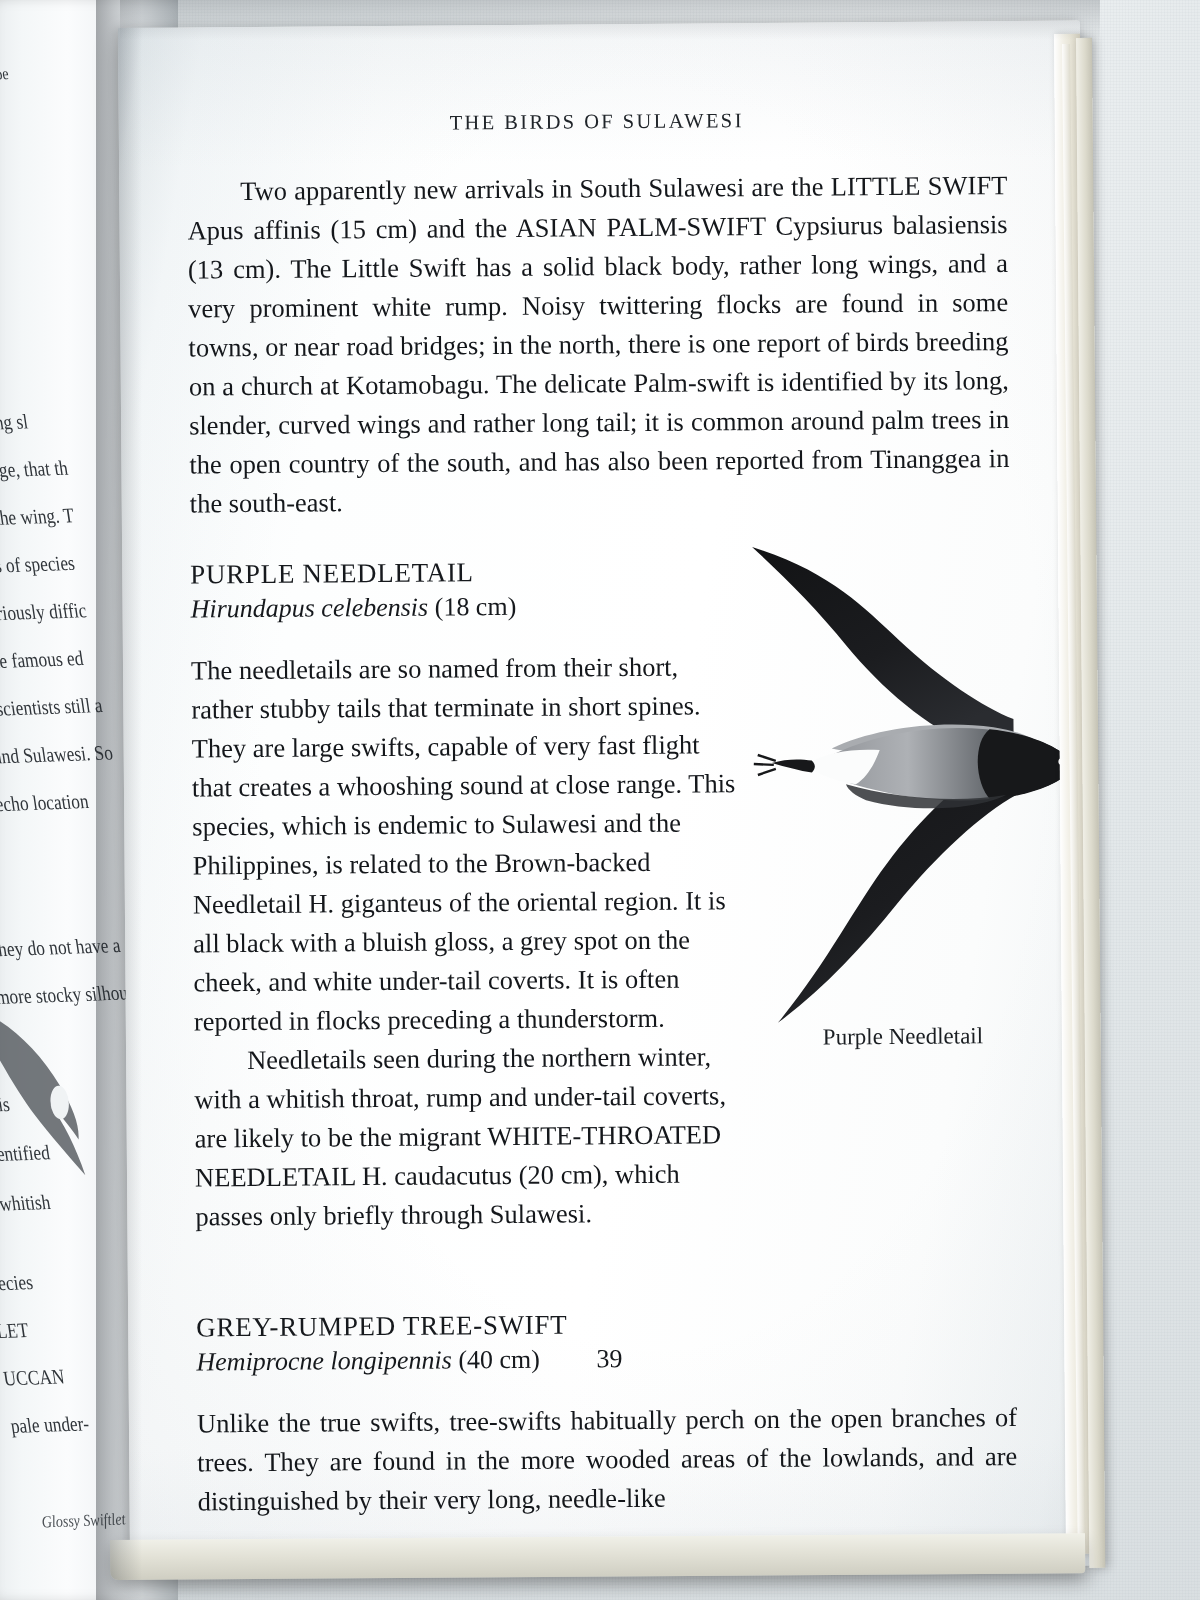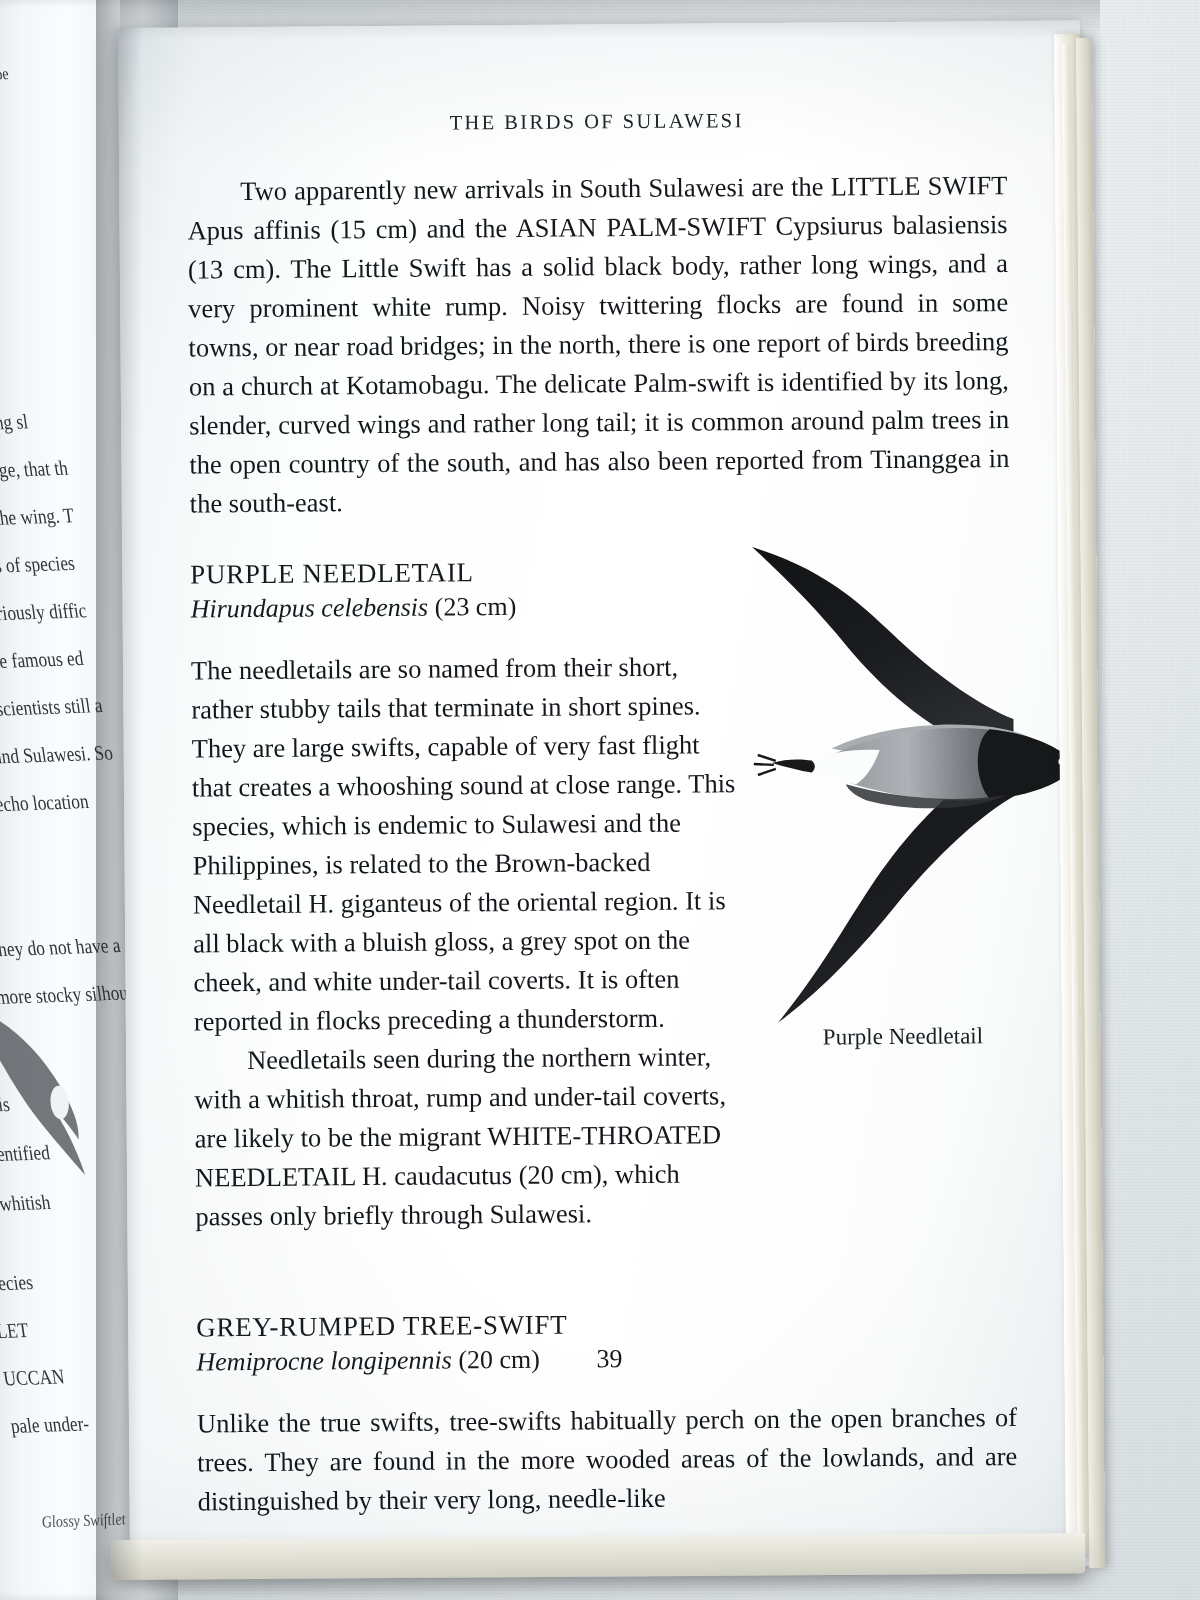--- a/index.html
+++ b/index.html
@@ -317,30 +317,30 @@
 
     <div class="text-col">
 
       <div class="running-head">THE BIRDS OF SULAWESI</div>
 
       <p class="body indent">Two apparently new arrivals in South Sulawesi are the LITTLE SWIFT Apus affinis (15 cm) and the ASIAN PALM-SWIFT Cypsiurus balasiensis (13 cm). The Little Swift has a solid black body, rather long wings, and a very prominent white rump. Noisy twittering flocks are found in some towns, or near road bridges; in the north, there is one report of birds breeding on a church at Kotamobagu. The delicate Palm-swift is identified by its long, slender, curved wings and rather long tail; it is common around palm trees in the open country of the south, and has also been reported from Tinanggea in the south-east.</p>
 
       <div class="sp-head">PURPLE NEEDLETAIL</div>
       <div class="sp-sci">
         <span>Hirundapus celebensis</span>
-        <span class="cm">(23 cm)</span>
+        <span class="cm">(18 cm)</span>
       </div>
 
       <p class="body flow narrow">The needletails are so named from their short, rather stubby tails that terminate in short spines. They are large swifts, capable of very fast flight that creates a whooshing sound at close range. This species, which is endemic to Sulawesi and the Philippines, is related to the Brown-backed Needletail H. giganteus of the oriental region. It is all black with a bluish gloss, a grey spot on the cheek, and white under-tail coverts. It is often reported in flocks preceding a thunderstorm.</p>
       <p class="body flow narrow indent" style="margin-top:0;">Needletails seen during the northern winter, with a whitish throat, rump and under-tail coverts, are likely to be the migrant WHITE-THROATED NEEDLETAIL H. caudacutus (20 cm), which passes only briefly through Sulawesi.</p>
 
       <div class="sp-head" style="margin-top:74px;">GREY-RUMPED TREE-SWIFT</div>
       <div class="sp-sci">
         <span>Hemiprocne longipennis</span>
-        <span class="cm">(20 cm)</span>
+        <span class="cm">(40 cm)</span>
       </div>
 
       <p class="body">Unlike the true swifts, tree-swifts habitually perch on the open branches of trees. They are found in the more wooded areas of the lowlands, and are distinguished by their very long, needle-like</p>
     </div>
 
     <div class="bird-fig">
       <svg viewBox="0 0 380 520" xmlns="http://www.w3.org/2000/svg">
         <defs>
           <linearGradient id="bodyGrad" x1="0" y1="0" x2="1" y2="0">
             <stop offset="0%" stop-color="#8e9196"></stop>

